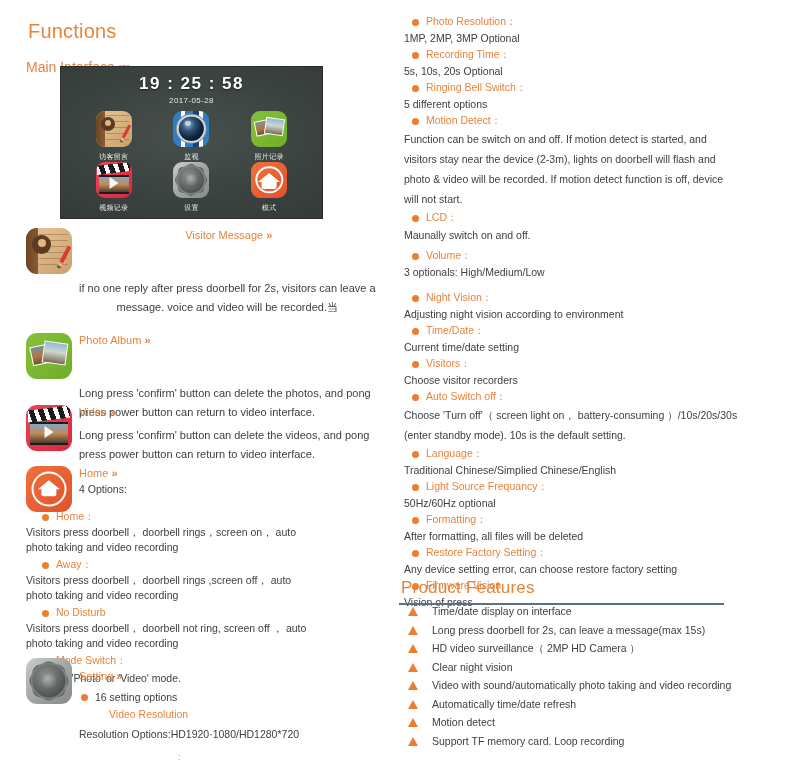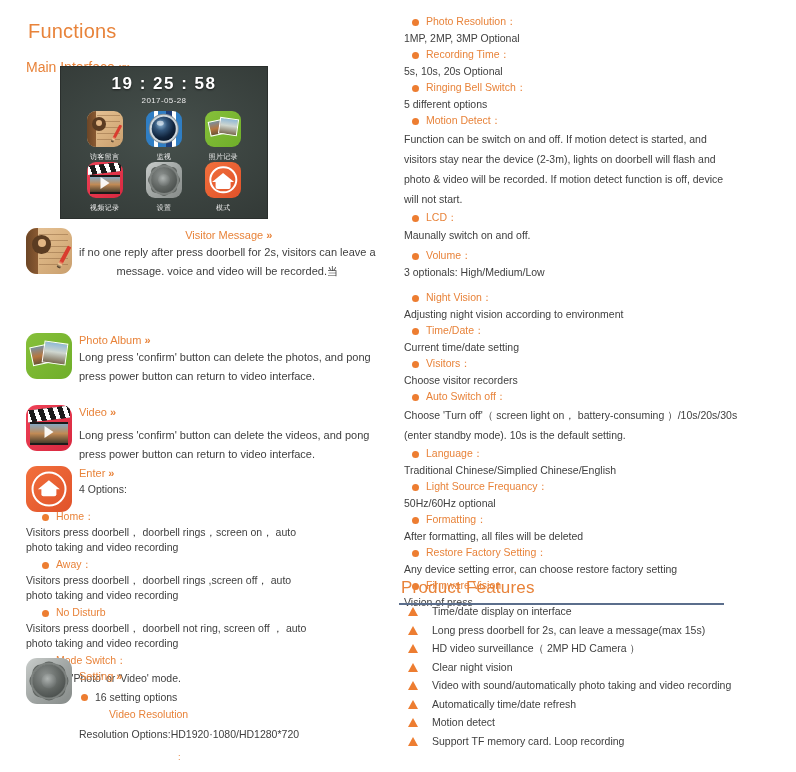--- a/index.html
+++ b/index.html
@@ -51,21 +51,21 @@
     padding-left: 26px;
     margin-top: 10px;
     line-height: 18px;
   }
   .chev { letter-spacing: -3px; font-weight: 700; }
 
   
   .device {
     position: absolute;
     left: 60px; top: 66px;
-    width: 208px; height: 153px;
+    width: 263px; height: 153px;
     background:
       radial-gradient(ellipse 140% 120% at 50% 45%, #46504c 0%, #343b38 55%, #2b312e 100%);
     border: 1px solid #2a2f2d;
     overflow: hidden;
   }
   .device .clock {
     position: absolute; top: 7px; left: 0; right: 0;
     text-align: center;
     color: #ffffff;
     font-size: 17px;
@@ -231,20 +231,21 @@
   .feat-title {
     color: #E8833A;
     font-size: 11px;
     line-height: 15px;
     white-space: nowrap;
   }
   .feat-desc {
     color: #404040;
     font-size: 11px;
     line-height: 19px;
+    margin-top: 36px;
   }
 
   
   .b-item { position: relative; padding-left: 0; }
   .b-head {
     color: #E8833A;
     font-size: 10.5px;
     line-height: 17px;
     padding-left: 22px;
     position: relative;
@@ -420,21 +421,21 @@
     <div class="feat" style="top:466px;">
       <span class="big-ico ico-mode">
         <i class="ring"></i>
           <i class="house">
             <i class="roof"></i>
             <i class="body"></i>
           </i>
       </span>
       <div class="fbody mode-sub">
         <div class="feat-title">
-          <span>Enter</span>
+          <span>Home</span>
           <span class="chev">»</span>
         </div>
         <div class="b-body" style="line-height:17px;">4 Options:</div>
       </div>
     </div>
 
     <div style="position:absolute; left:26px; top:508px; width:340px;" class="mode-sub">
 
       <div class="b-item">
         <div class="b-head">

